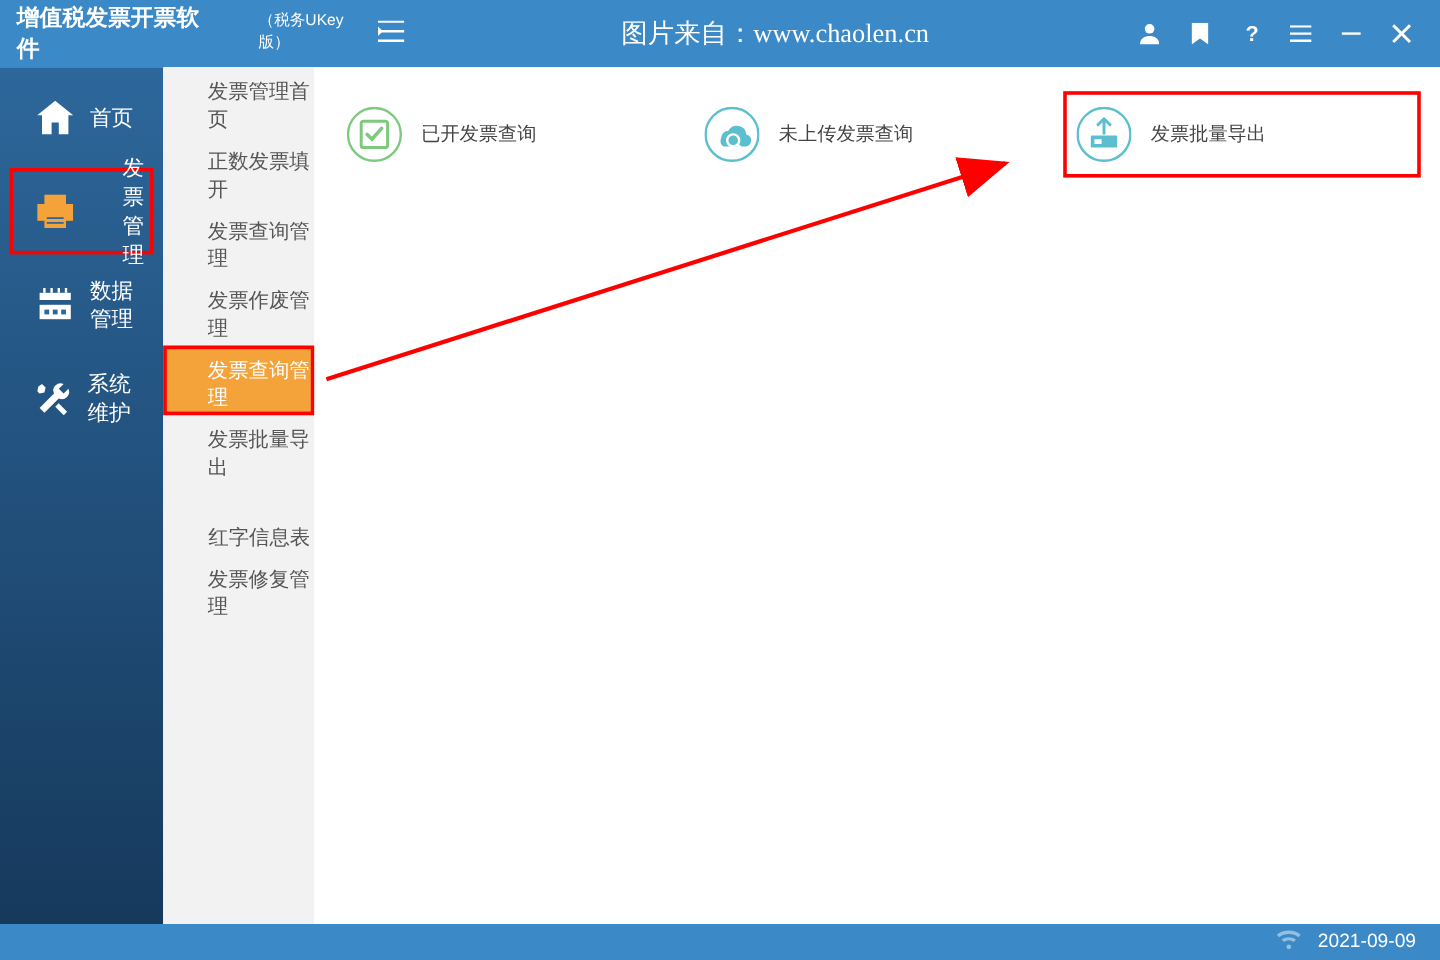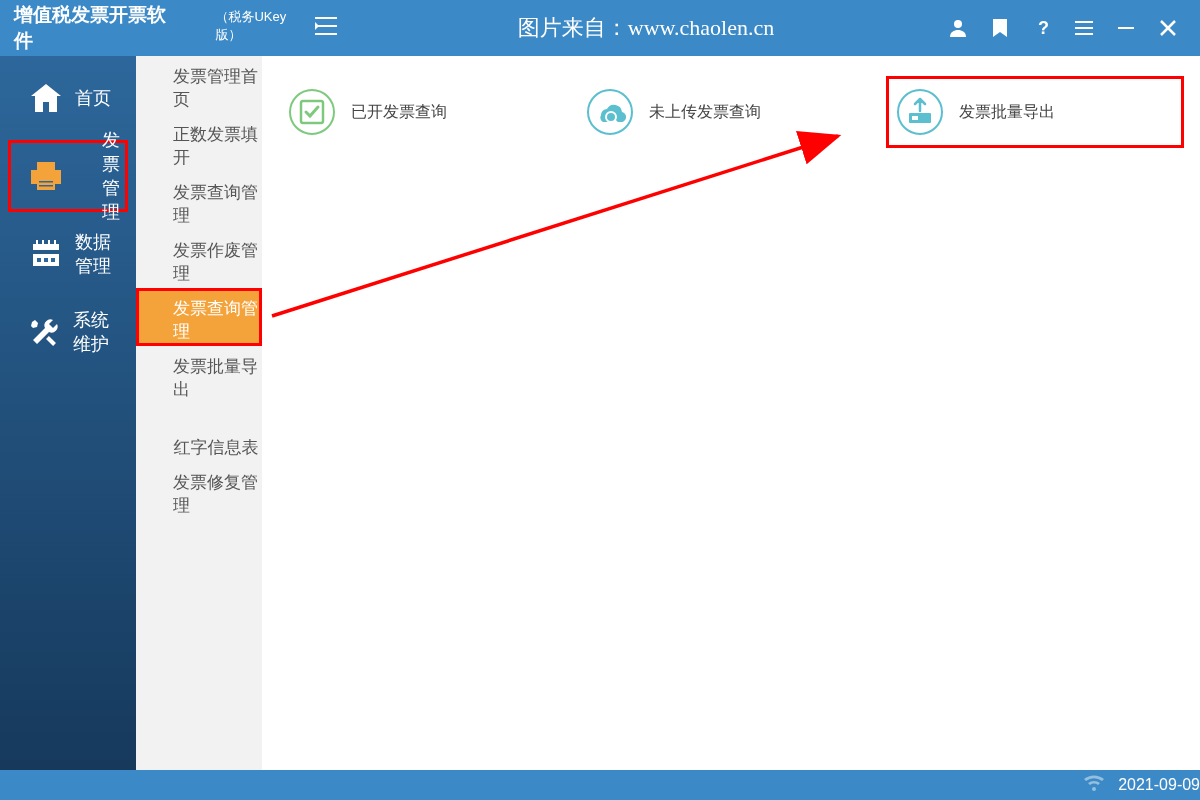--- a/index.html
+++ b/index.html
@@ -133,21 +133,21 @@
     .action-label { font-size: 16px; color: #444; }
 
     .statusbar {
       height: 30px;
       background: #3b89c6;
       display: flex;
       align-items: center;
       justify-content: flex-end;
       color: #fff;
       font-size: 16px;
-      padding: 0 0;
+      padding: 0 20px;
       gap: 14px;
     }
     .wifi-icon { opacity: 0.6; }
 
     .annotation-arrow {
       position: absolute;
       pointer-events: none;
       z-index: 50;
     }
   </style>

